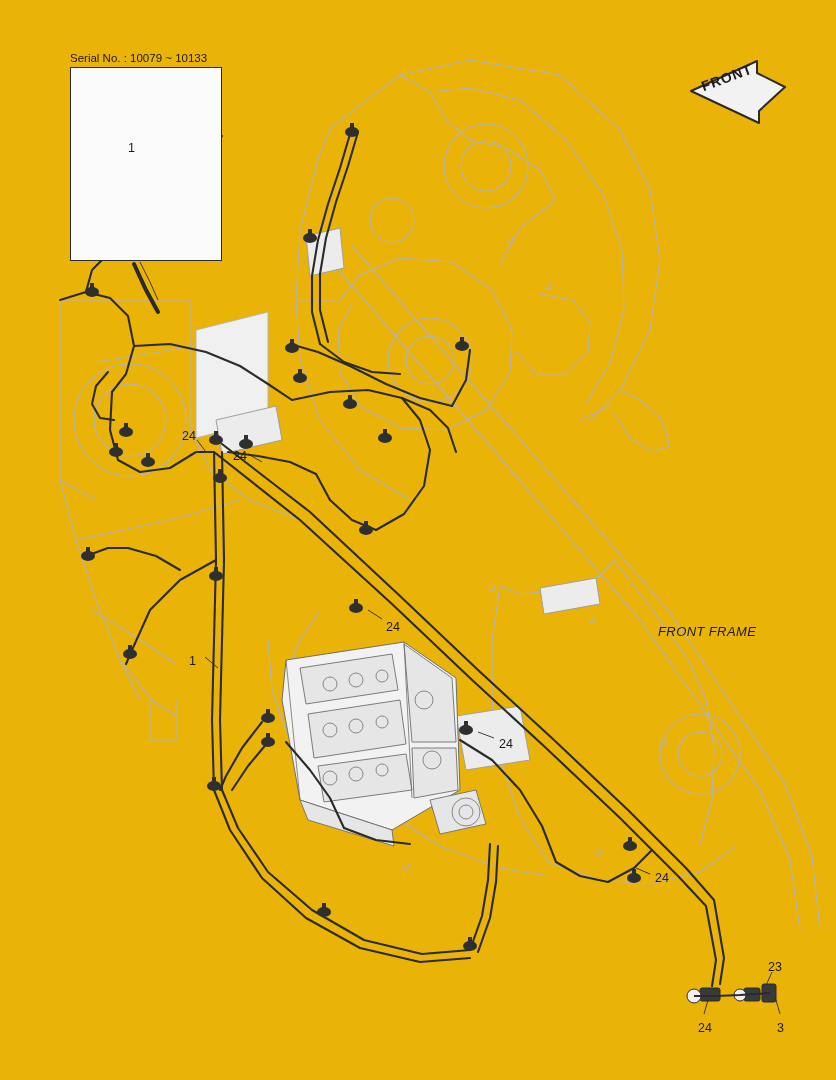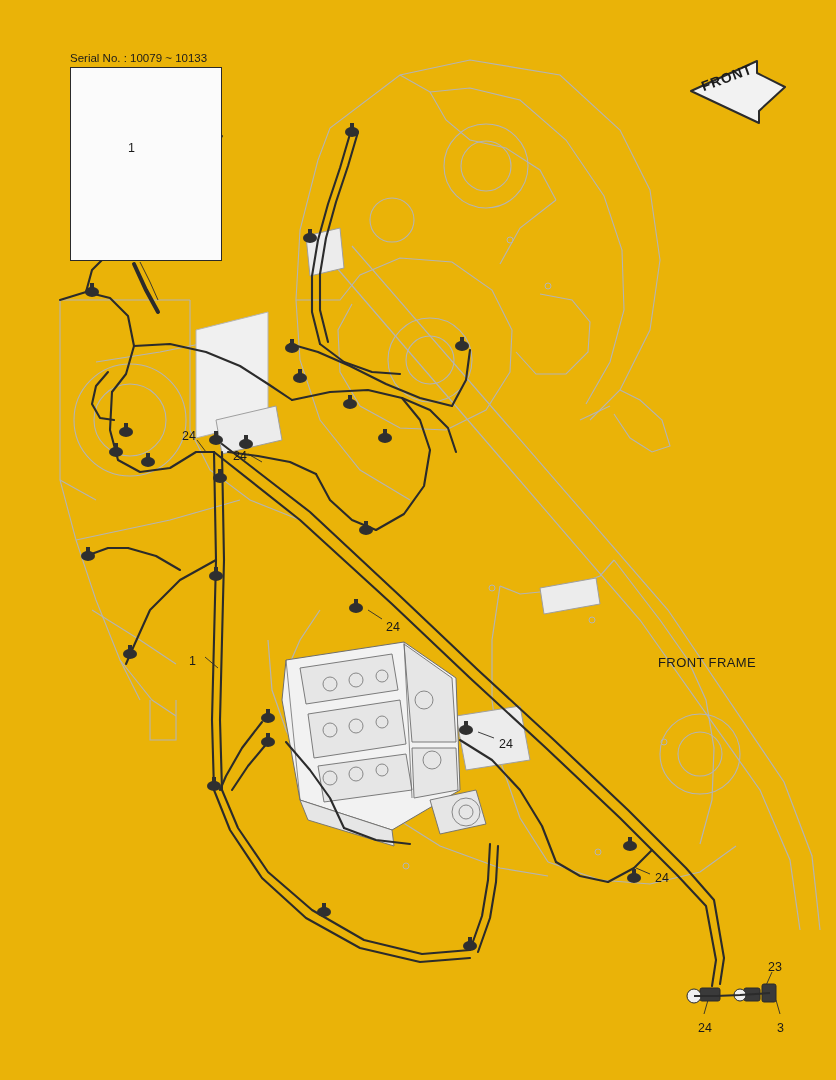--- a/index.html
+++ b/index.html
@@ -314,21 +314,21 @@
   </svg>
 
   <div class="serial-box"></div>
   <div class="serial-caption">Serial No. : 10079 ~ 10133</div>
 
   <svg class="front-arrow" viewBox="0 0 104 72" xmlns="http://www.w3.org/2000/svg">
     <path d="M4 34 L70 4 L70 16 L98 30 L72 54 L72 66 Z" fill="#f2f2f2" stroke="#2b2b2b" stroke-width="2" stroke-linejoin="round"></path>
   </svg>
   <div class="front-arrow-text">FRONT</div>
 
-  <div class="lbl lbl-front-frame" style="left:658px; top:656px;">FRONT FRAME</div>
+  <div class="lbl lbl-front-frame" style="left:658px; top:625px;font-style:italic;">FRONT FRAME</div>
 
   <div class="lbl lbl-num" id="cal-0" style="left:128px; top:142px;">1</div>
   <div class="lbl lbl-num" id="cal-1" style="left:182px; top:430px;">24</div>
   <div class="lbl lbl-num" id="cal-2" style="left:233px; top:450px;">24</div>
   <div class="lbl lbl-num" id="cal-3" style="left:386px; top:621px;">24</div>
   <div class="lbl lbl-num" id="cal-4" style="left:189px; top:655px;">1</div>
   <div class="lbl lbl-num" id="cal-5" style="left:499px; top:738px;">24</div>
   <div class="lbl lbl-num" id="cal-6" style="left:655px; top:872px;">24</div>
   <div class="lbl lbl-num" id="cal-7" style="left:768px; top:961px;">23</div>
   <div class="lbl lbl-num" id="cal-8" style="left:698px; top:1022px;">24</div>

